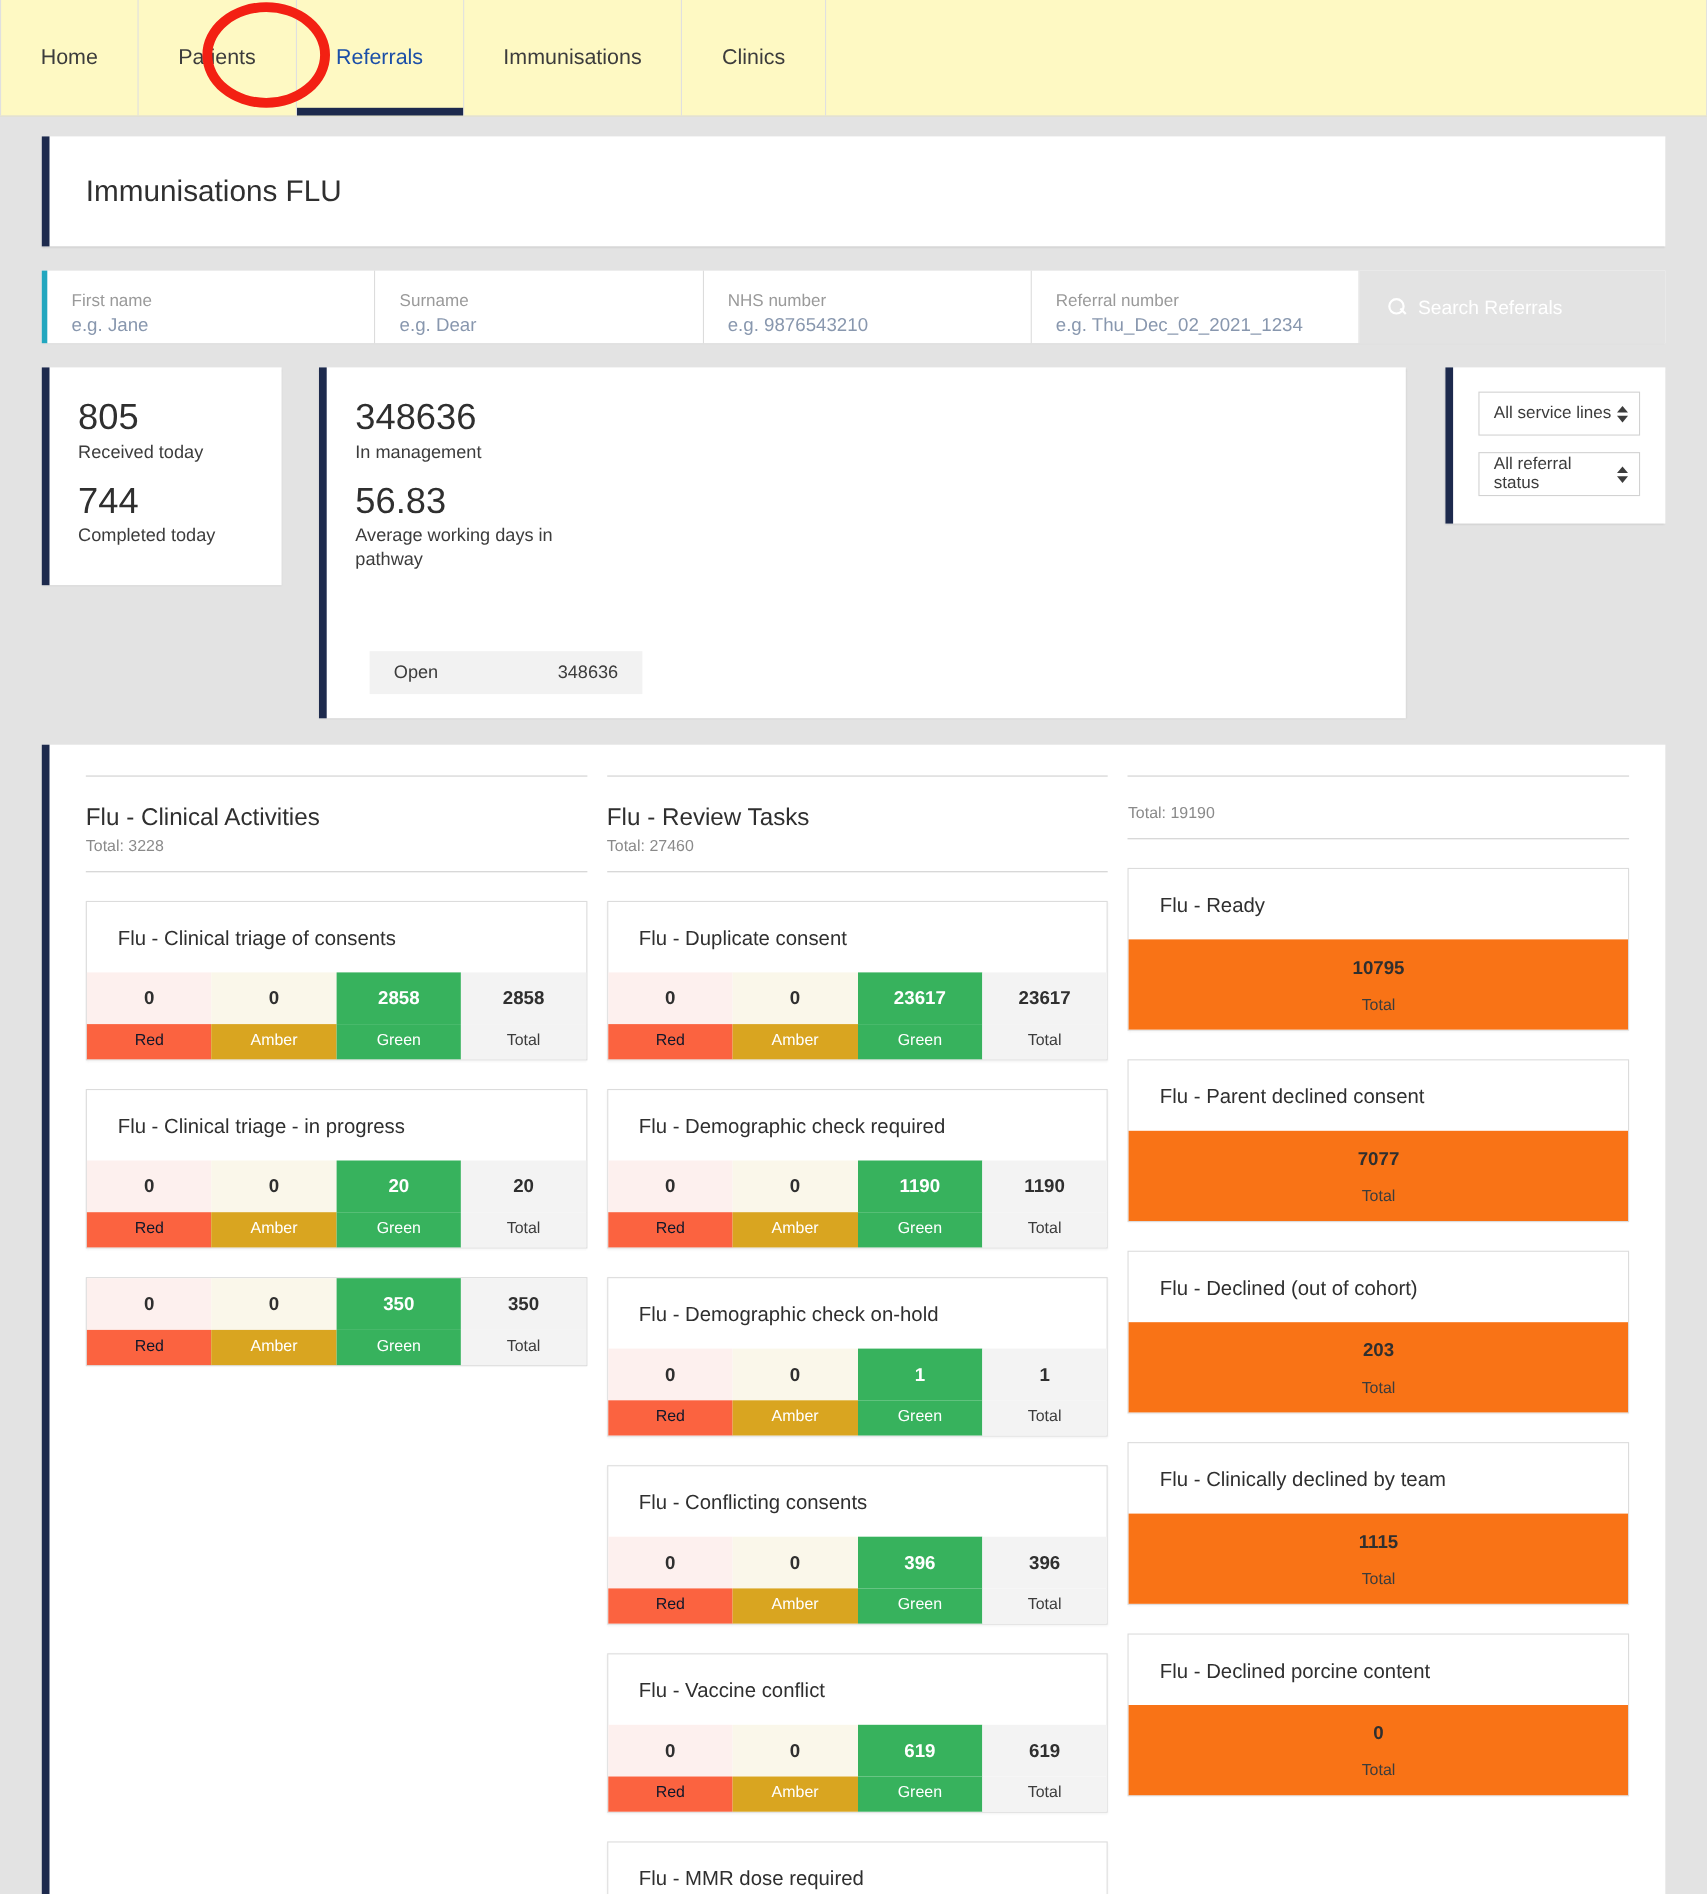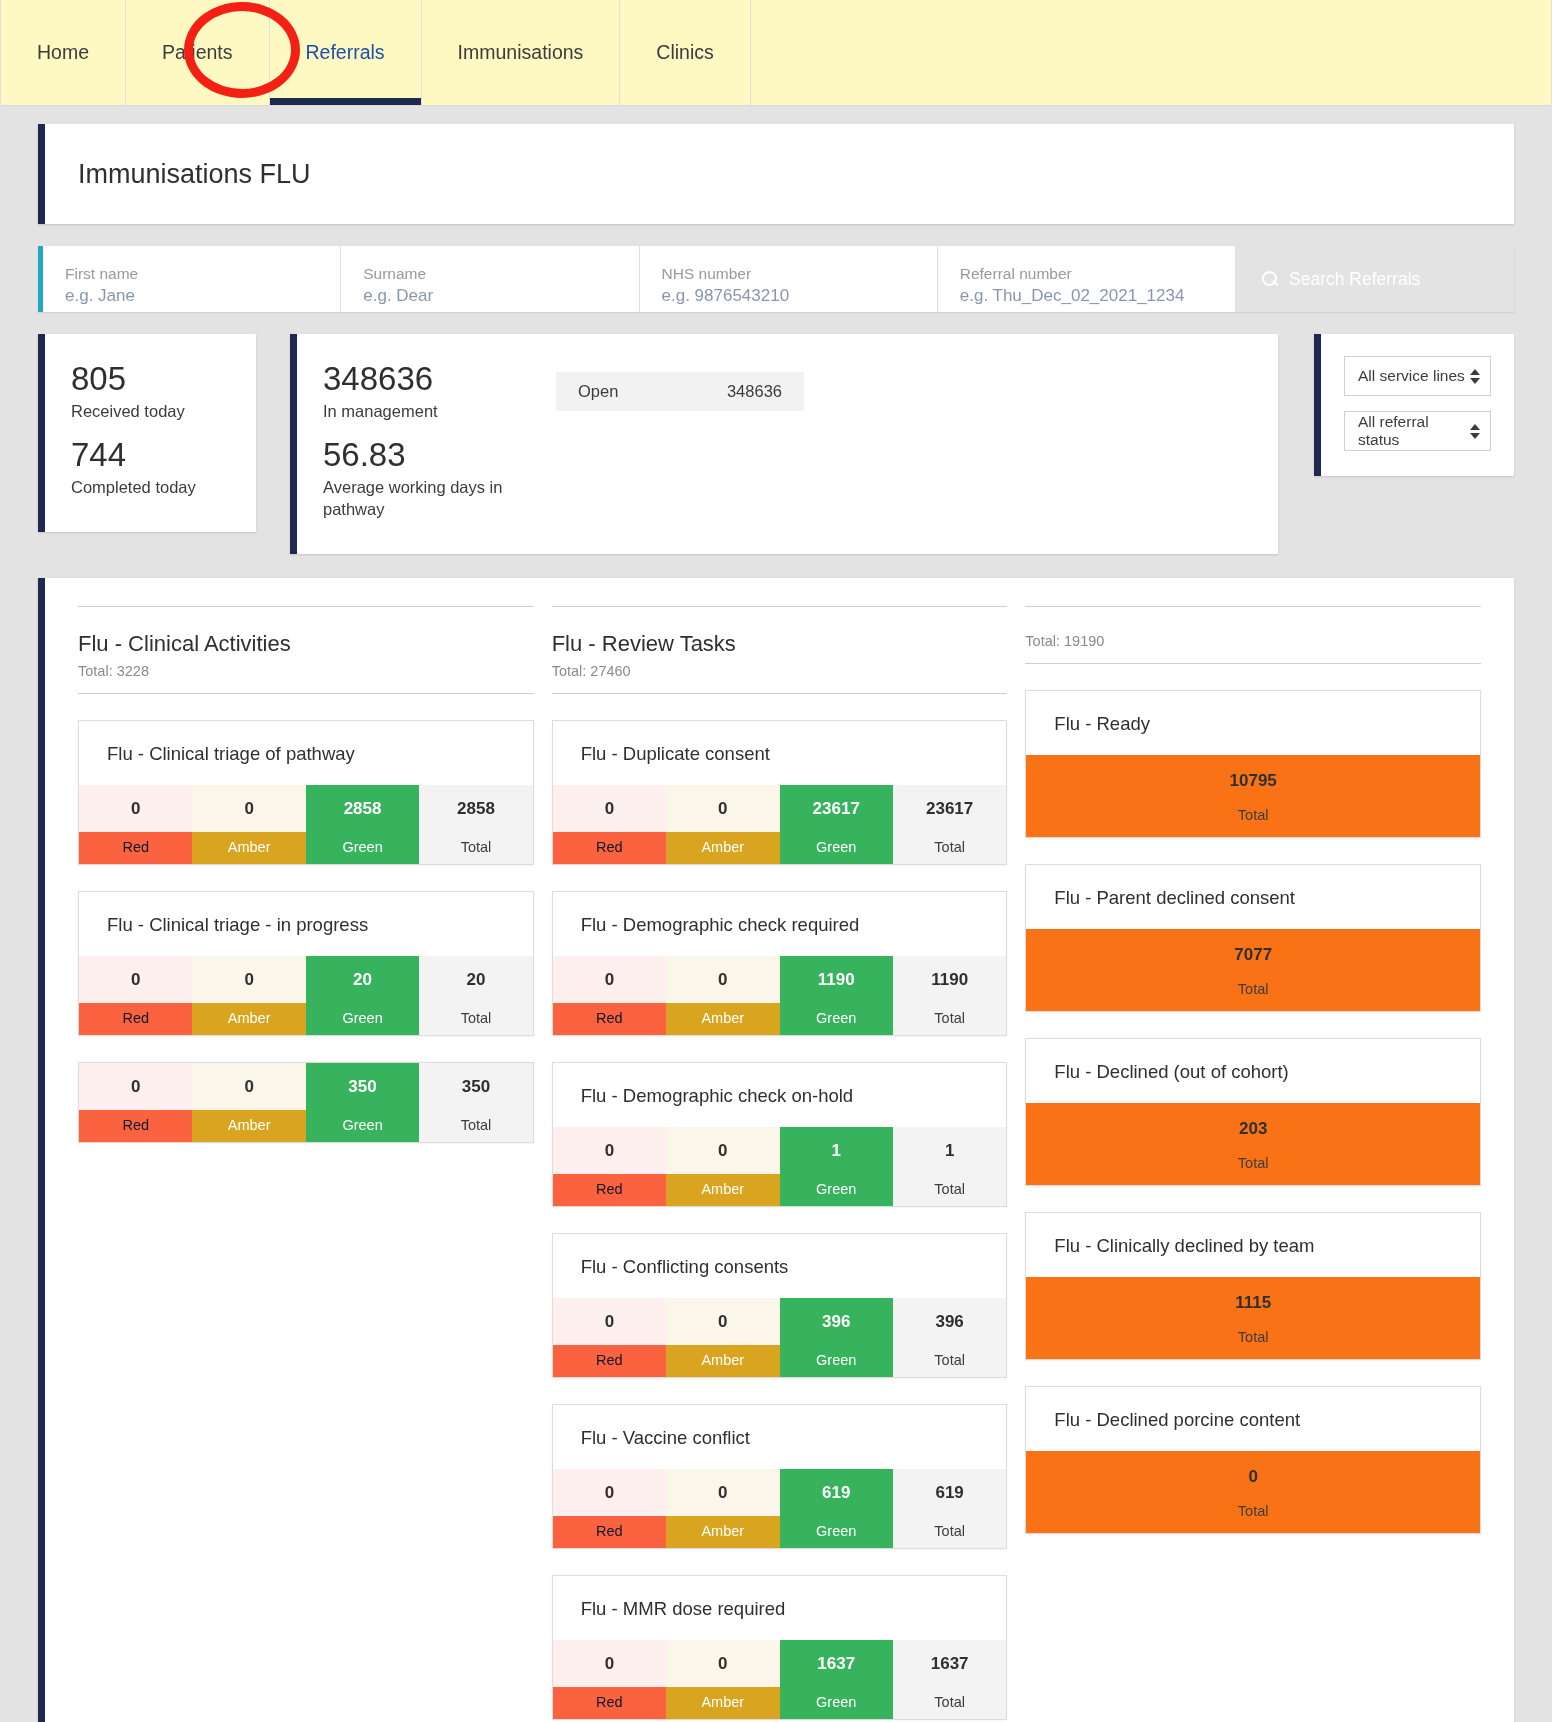--- a/index.html
+++ b/index.html
@@ -133,20 +133,21 @@
     padding: 24px 26px 22px 26px;
   }
   .kpi-small { width: 218px; min-height: 164px; }
   .kpi-big {
     margin-left: 34px;
     width: 988px;
     min-height: 180px;
     display: flex;
     gap: 30px;
     padding-right: 14px;
+    flex-direction: column;
   }
   .kpi-num { font-size: 33px; color: #2f2f2f; line-height: 42px; font-weight: 400; }
   .kpi-lbl { font-size: 16.5px; color: #3c3c3c; line-height: 22px; margin-bottom: 12px; }
   .kpi-left-col { width: 190px; flex: 0 0 190px; }
   .kpi-right-col { flex: 1; padding-top: 14px; }
   .status-row {
     display: flex;
     justify-content: space-between;
     background: #f2f2f2;
     padding: 10px 22px;
@@ -330,21 +331,21 @@
     <div class="board">
       <div class="columns">
 
         <div class="col">
           <div class="col-head">
             <div class="col-title">Flu - Clinical Activities</div>
             <div class="col-total">Total: 3228</div>
           </div>
 
           <div class="card">
-            <div class="card-title">Flu - Clinical triage of pathway</div>
+            <div class="card-title">Flu - Clinical triage of consents</div>
             <div class="rag">
               <div class="rag-cell c-red">
                   <div class="rag-val">0</div>
                   <div class="rag-key">Red</div>
                 </div>
               <div class="rag-cell c-amber">
                   <div class="rag-val">0</div>
                   <div class="rag-key">Amber</div>
                 </div>
               <div class="rag-cell c-green">

